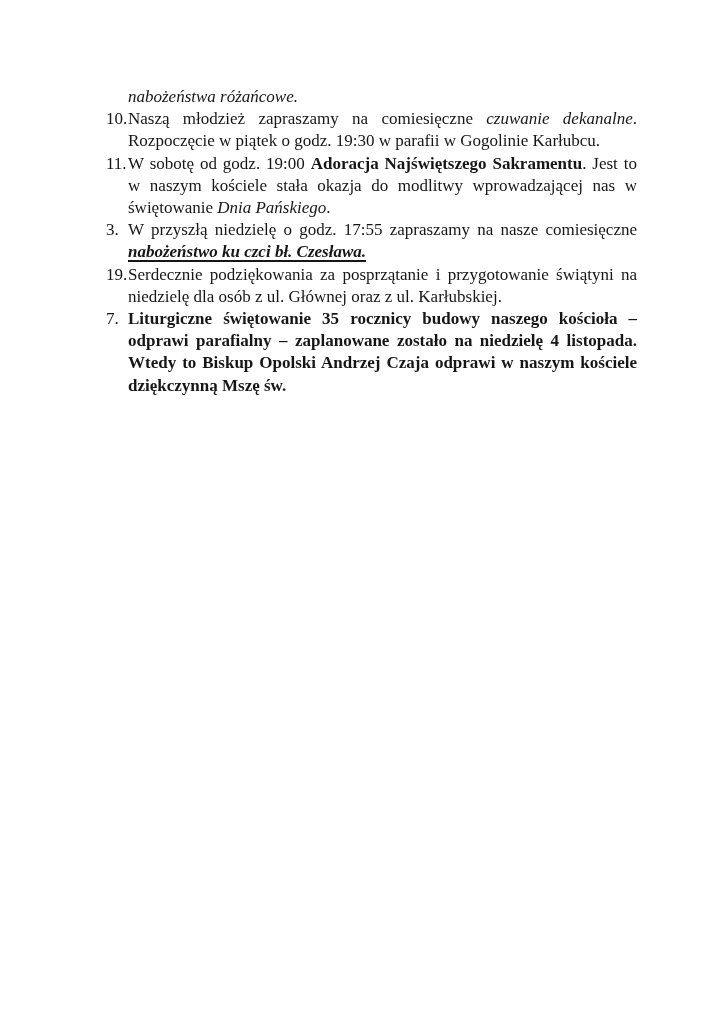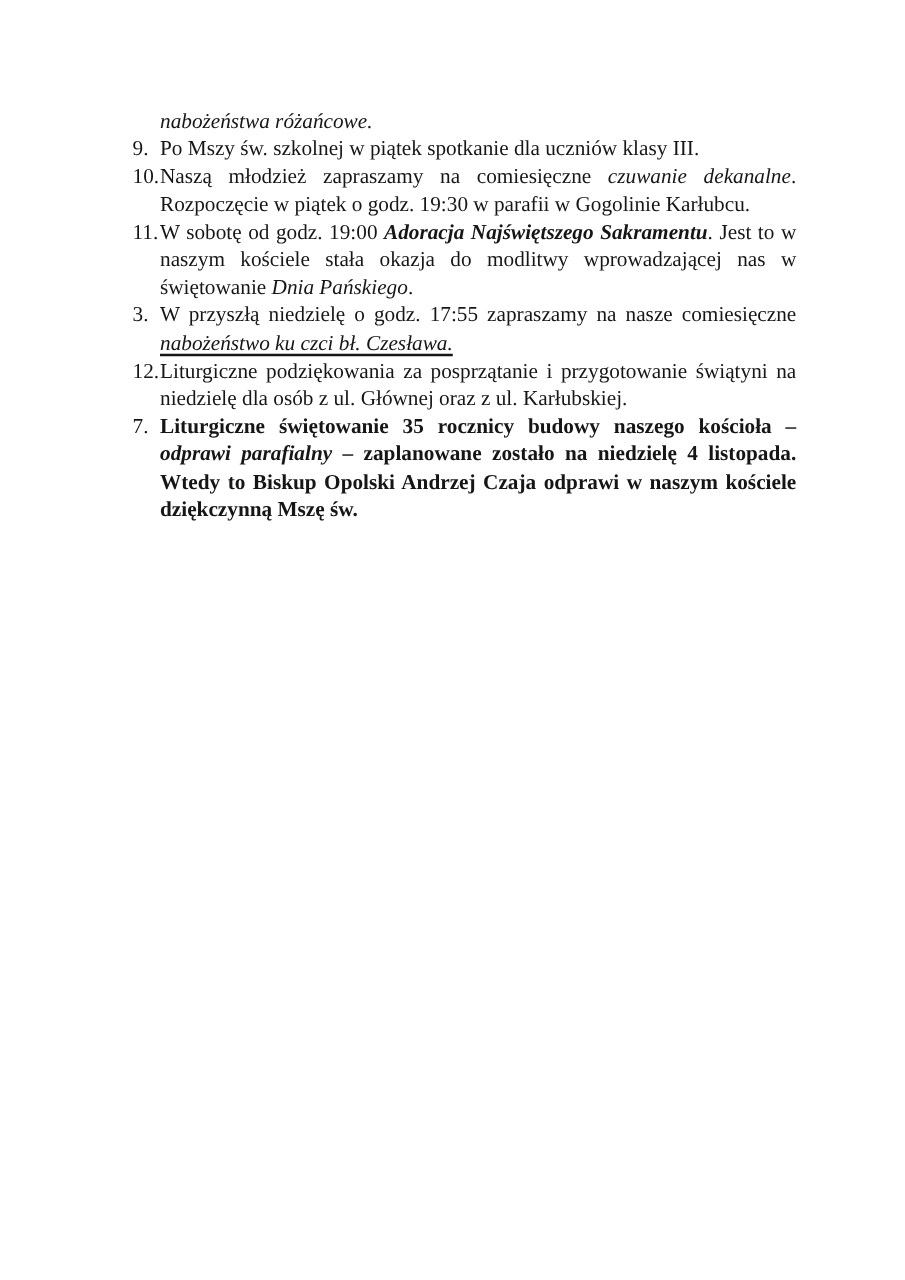--- a/index.html
+++ b/index.html
@@ -36,35 +36,34 @@
   }
   .num {
     display: inline-block;
     min-width: 22px;
     text-indent: 0;
   }
   .body { display: inline; }
   .seg-normal { font-style: normal; font-weight: normal; }
   .seg-italic { font-style: italic; }
   .seg-bold { font-weight: bold; margin-top: 29px; }
-  .seg-bold-italic { font-weight: bold; font-style: italic; }
+  .seg-bold-italic { font-weight: bold; }
   .seg-bold-italic-underline {
-    font-weight: normal;
+    font-weight: bold;
     font-style: italic;
     text-decoration: underline;
     text-decoration-thickness: 2px;
     text-underline-offset: 3px;
   }
 </style>
 </head>
 <body>
 
 <div class="page" style="background: rgb(255, 255, 255); color: rgb(22, 22, 22);">
   <div class="doc">
     <p class="hang"><span class="seg-italic">nabożeństwa różańcowe.</span></p>
-  <p class="item"><span class="num">9.</span><span class="body"><span class="seg-normal">Po Mszy św. szkolnej w piątek spotkanie dla uczniów klasy III.</span></span></p>
       <p class="item"><span class="num">10.</span><span class="body"><span class="seg-normal">Naszą młodzież zapraszamy na comiesięczne </span><span class="seg-italic">czuwanie dekanalne</span><span class="seg-normal">. Rozpoczęcie w piątek o godz. 19:30 w parafii w Gogolinie Karłubcu.</span></span></p>
       <p class="item"><span class="num">11.</span><span class="body"><span class="seg-normal">W sobotę od godz. 19:00 </span><span class="seg-bold-italic">Adoracja Najświętszego Sakramentu</span><span class="seg-normal">. Jest to w naszym kościele stała okazja do modlitwy wprowadzającej nas w świętowanie </span><span class="seg-italic">Dnia Pańskiego</span><span class="seg-normal">.</span></span></p>
       <p class="item"><span class="num">3.</span><span class="body"><span class="seg-normal">W przyszłą niedzielę o godz. 17:55 zapraszamy na nasze comiesięczne </span><span class="seg-bold-italic-underline">nabożeństwo ku czci bł. Czesława.</span></span></p>
-      <p class="item"><span class="num">12.</span><span class="body"><span class="seg-normal">Liturgiczne podziękowania za posprzątanie i przygotowanie świątyni na niedzielę dla osób z ul. Głównej oraz z ul. Karłubskiej.</span></span></p>
+      <p class="item"><span class="num">19.</span><span class="body"><span class="seg-normal">Serdecznie podziękowania za posprzątanie i przygotowanie świątyni na niedzielę dla osób z ul. Głównej oraz z ul. Karłubskiej.</span></span></p>
       <p class="item"><span class="num">7.</span><span class="body"><span class="seg-bold">Liturgiczne świętowanie 35 rocznicy budowy naszego kościoła – </span><span class="seg-bold-italic">odprawi parafialny</span><span class="seg-bold"> – zaplanowane zostało na niedzielę 4 listopada. Wtedy to Biskup Opolski Andrzej Czaja odprawi w naszym kościele dziękczynną Mszę św.</span></span></p>
     </div>
 </div>
 
 </body></html>

